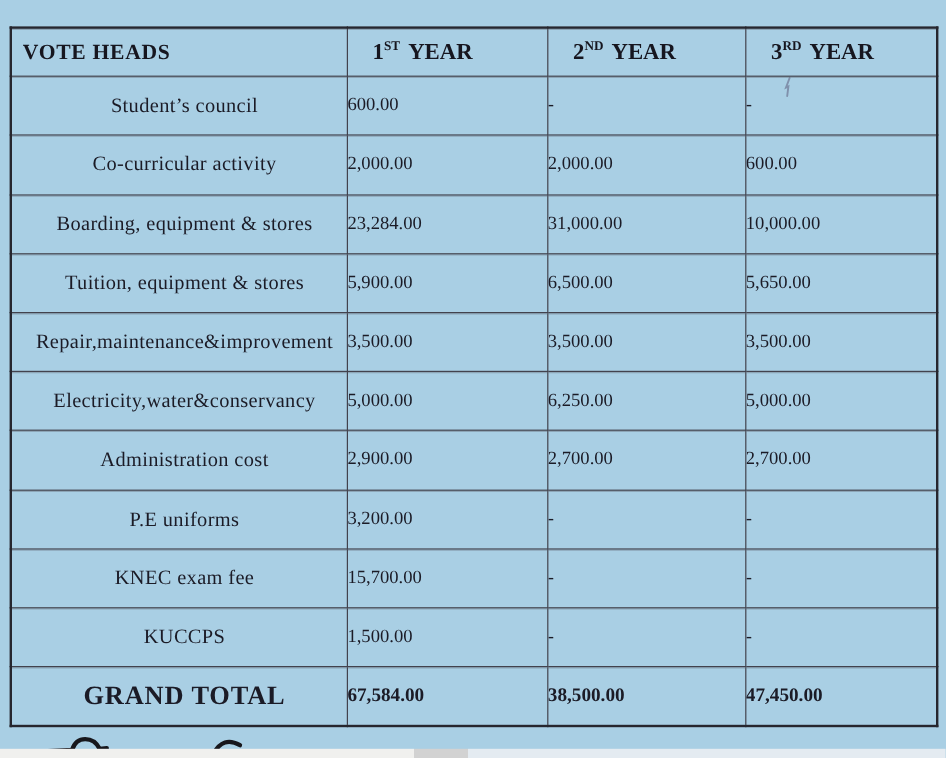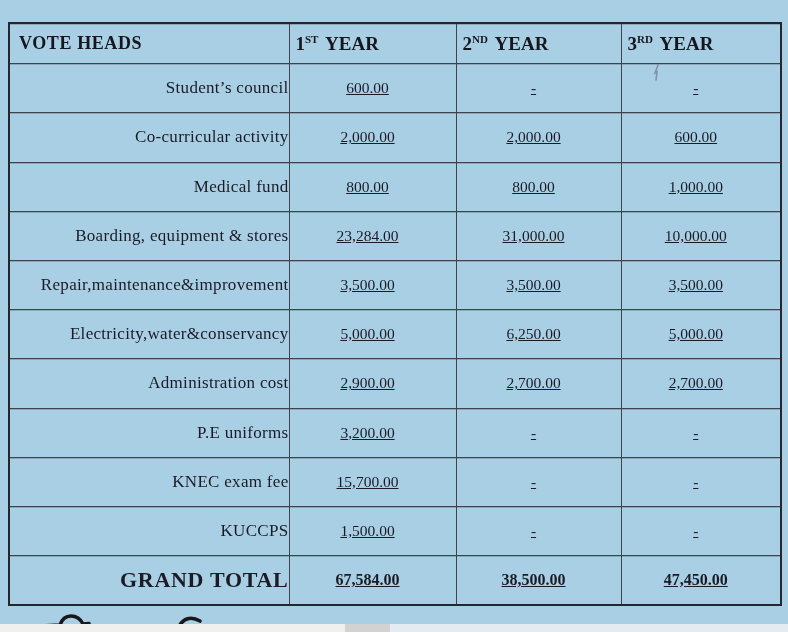--- a/index.html
+++ b/index.html
@@ -46,41 +46,40 @@
     font-size: 18px;
     font-weight: bold;
     letter-spacing: 0.6px;
     padding-left: 9px;
     color: #16161f;
   }
   th.year {
     text-align: left;
     font-size: 19px;
     font-weight: 600;
-    padding-left: 6px;
+    padding-left: 21px;
     color: #16161f;
   }
   th.year sup {
     font-size: 11px;
     vertical-align: super;
     line-height: 0;
   }
   th.year .yr-word { margin-left: 0.35em; }
 
   td.label {
-    text-align: right;
+    text-align: center;
     font-size: 17px;
     padding-left: 9px;
     letter-spacing: 0.3px;
   }
   td.num {
-    text-align: center;
+    text-align: left;
     font-size: 15.5px;
     padding-right: 10px;
-    text-decoration: underline;
   }
   tr.total td.label {
     font-weight: bold;
     font-size: 22px;
     letter-spacing: 0.7px;
   }
   tr.total td.num {
     font-weight: bold;
     font-size: 16px;
   }
@@ -143,30 +142,30 @@
     <td class="num">-</td>
     <td class="num">-</td>
   </tr>
   <tr class="row">
     <td class="label">Co-curricular activity</td>
     <td class="num">2,000.00</td>
     <td class="num">2,000.00</td>
     <td class="num">600.00</td>
   </tr>
   <tr class="row">
-    <td class="label">Medical fund</td>
-    <td class="num">800.00</td>
-    <td class="num">800.00</td>
-    <td class="num">1,000.00</td>
-  </tr>
-  <tr class="row">
     <td class="label">Boarding, equipment &amp; stores</td>
     <td class="num">23,284.00</td>
     <td class="num">31,000.00</td>
     <td class="num">10,000.00</td>
+  </tr>
+  <tr class="row">
+    <td class="label">Tuition, equipment &amp; stores</td>
+    <td class="num">5,900.00</td>
+    <td class="num">6,500.00</td>
+    <td class="num">5,650.00</td>
   </tr>
   <tr class="row">
     <td class="label">Repair,maintenance&amp;improvement</td>
     <td class="num">3,500.00</td>
     <td class="num">3,500.00</td>
     <td class="num">3,500.00</td>
   </tr>
   <tr class="row">
     <td class="label">Electricity,water&amp;conservancy</td>
     <td class="num">5,000.00</td>

